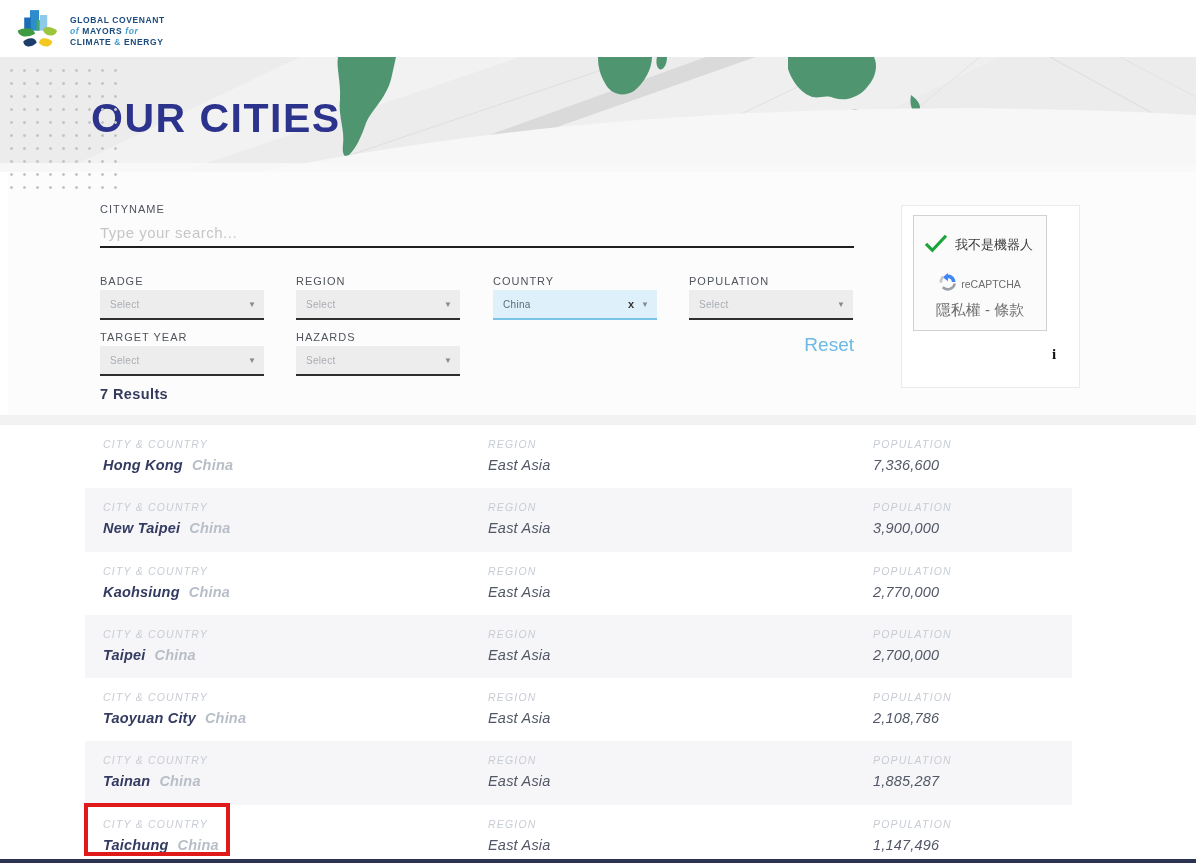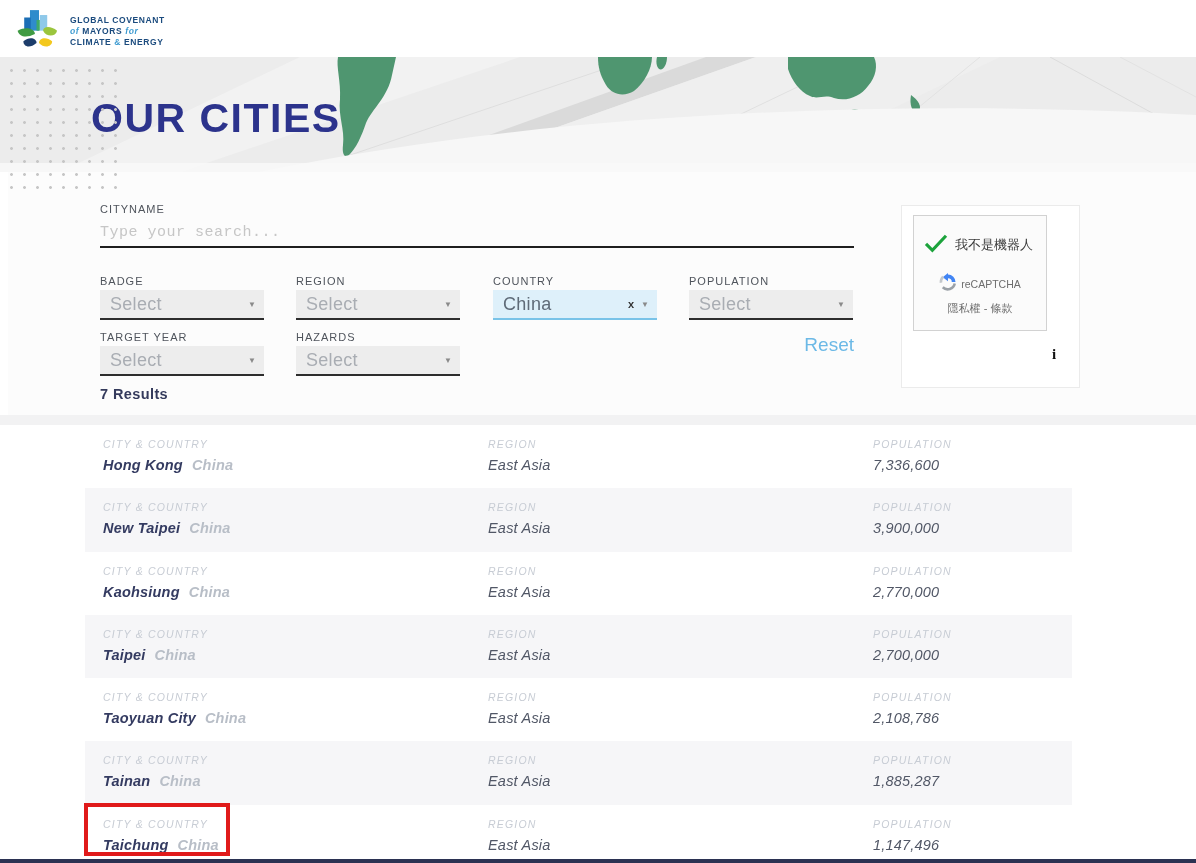--- a/index.html
+++ b/index.html
@@ -35,48 +35,48 @@
     background-image:radial-gradient(circle,#c6c6c6 1.1px, transparent 1.7px);
     background-size:13px 13px;
   }
 
   
   .filter-section { position:absolute; top:172px; left:8px; width:1196px; height:243px; background:#fcfcfc; }
   .flabel { position:absolute; font-size:11px; color:#4f545c; letter-spacing:1px; }
   .search-input {
     position:absolute; left:92px; top:46px; width:754px; height:30px;
     border:none; border-bottom:2px solid #1f1f1f; background:transparent;
-    font-size:15px; color:#444; font-family:Liberation Mono, monospace; outline:none;
+    font-size:15px; color:#444; font-family:Liberation Sans, sans-serif; outline:none;
   }
   .search-input::placeholder { color:#c6c6c6; letter-spacing:0.5px; }
   .selectbox {
     position:absolute; width:164px; height:30px; background:#ededed;
     border-bottom:2px solid #2d2d2d; display:flex; align-items:center;
     padding:0 8px 0 10px; cursor:pointer;
   }
-  .selectbox .sel-text { flex:1; font-size:18px; color:#a9adb3; letter-spacing:0.3px; }
+  .selectbox .sel-text { flex:1; font-size:10px; color:#a9adb3; letter-spacing:0.3px; }
   .selectbox .caret { font-size:8px; color:#8a8a8a; }
   .selectbox.active { background:#def0fa; border-bottom:2px solid #79c3e8; }
   .selectbox.active .sel-text { color:#5f6b78; }
   .selectbox .clear-x { font-size:11px; color:#333; margin-right:7px; cursor:pointer; font-weight:bold; }
   .reset-link { position:absolute; left:681px; top:162px; width:165px; text-align:right;
     font-size:19px; color:#6cb9e6; cursor:pointer; }
   .results-count { position:absolute; left:92px; top:214px; font-size:14.5px; font-weight:bold;
     color:#343a5c; letter-spacing:0.4px; }
 
   
   .dl-panel { position:absolute; left:893px; top:33px; width:179px; height:183px;
     background:#fff; border:1px solid #ebebeb; }
   .captcha-box { position:absolute; left:11px; top:9px; width:134px; height:116px;
     background:#fbfbfb; border:1px solid #d2d2d2; cursor:pointer; }
   .captcha-row { display:flex; align-items:center; gap:7px; margin:17px 8px 0 10px; }
   .captcha-label { font-size:13px; color:#3c3c3c; }
   .captcha-brand { display:flex; align-items:center; gap:4px; justify-content:center; margin-top:16px; }
   .captcha-brand-text { font-size:10.5px; color:#6d6d6d; }
-  .captcha-terms { text-align:center; font-size:11px; color:#6d6d6d; margin-top:6px; }
+  .captcha-terms { text-align:center; font-size:15px; color:#6d6d6d; margin-top:6px; }
   .download-btn { position:absolute; left:11px; top:130px; width:132px; height:41px;
     background:#3fa7db; color:#fff; border:none; font-size:13.5px; font-weight:bold;
     cursor:pointer; font-family:"Liberation Sans",sans-serif; }
   .info-i { position:absolute; left:150px; top:140px; font-size:15px; font-weight:bold;
     color:#111; font-family:"Liberation Serif",serif; cursor:pointer; }
 
   
   .divider-strip { position:absolute; top:415px; left:0; width:1196px; height:10px; background:#f2f2f3; }
   .results-list { position:absolute; top:425px; left:85px; width:987px; }
   .rrow { position:relative; height:63.3px; background:#fff; cursor:pointer; }

